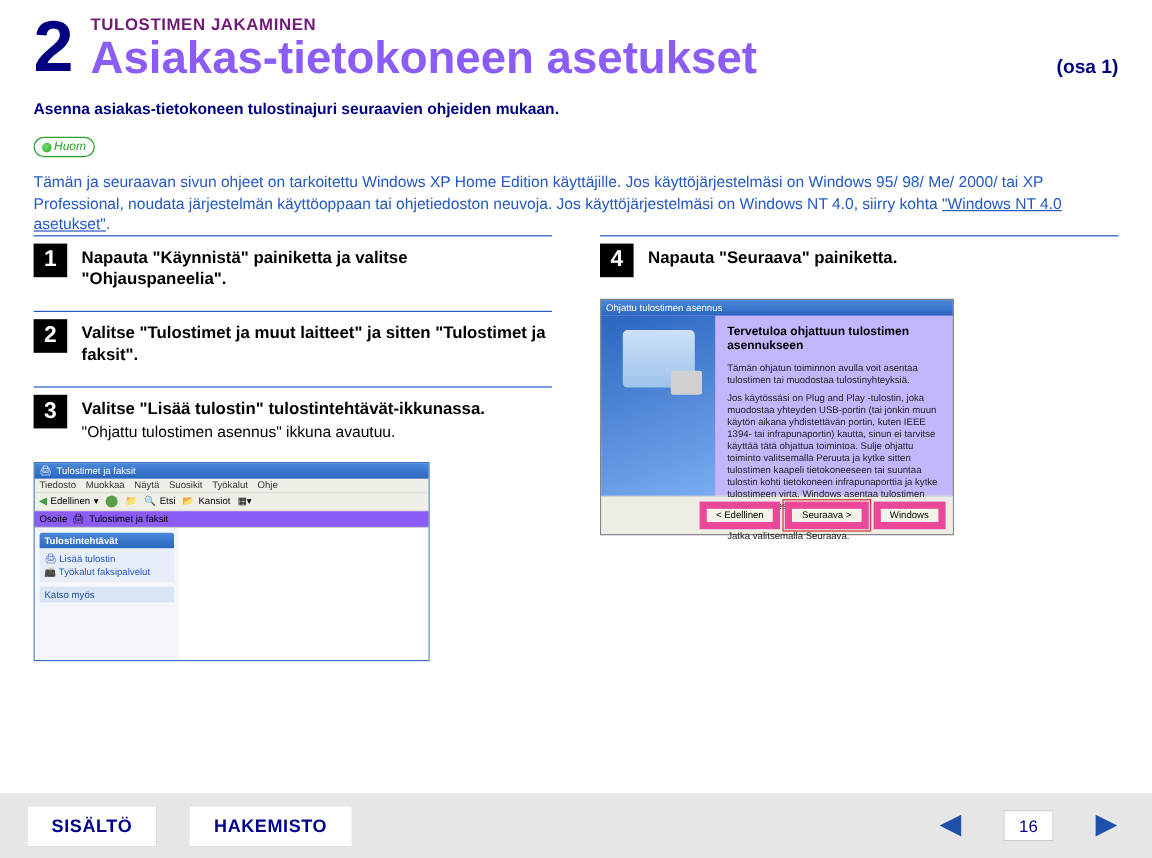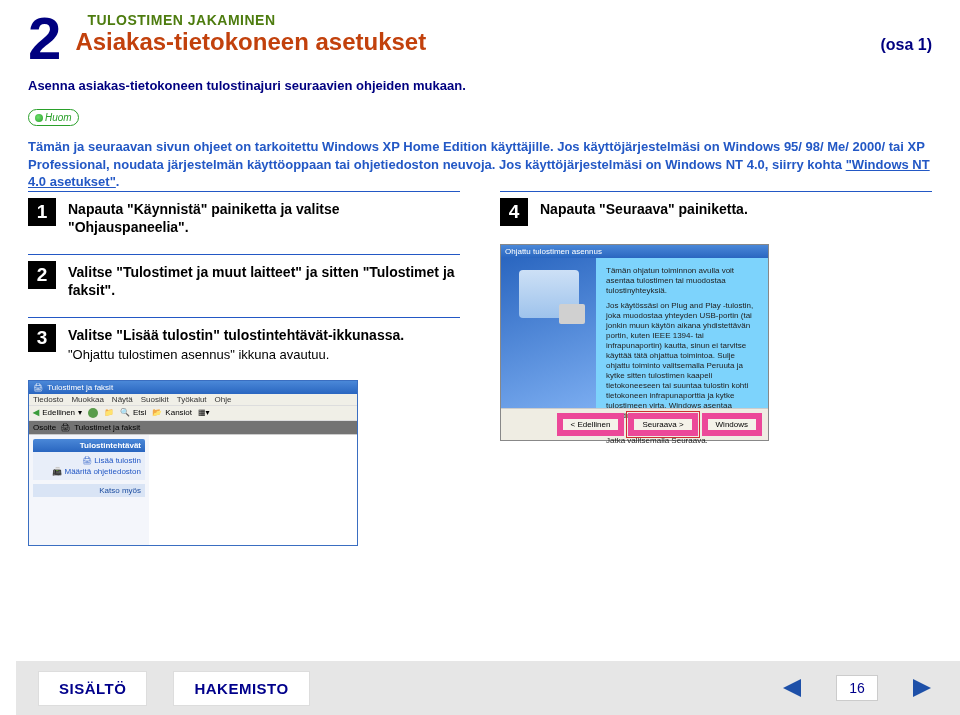--- a/index.html
+++ b/index.html
@@ -3,77 +3,77 @@
 <meta charset="utf-8">
 <style>
 * { box-sizing: border-box; margin: 0; padding: 0; }
 body { font-family: Arial, Helvetica, sans-serif; background: #fff; width: 960px; height: 715px; position: relative; overflow: hidden; }
 
 .page { width: 960px; height: 715px; position: relative; padding: 12px 28px 0 28px; }
 
 .header { display: flex; align-items: flex-start; gap: 14px; }
 .big-num { font-size: 60px; font-weight: 900; color: #000080; line-height: 0.9; }
 .header-text { flex: 1; }
-.subtitle { color: #4d7c0f; font-size: 14px; font-weight: 700; letter-spacing: 0.5px; margin-left: 12px; }
+.subtitle { color: #701a75; font-size: 14px; font-weight: 700; letter-spacing: 0.5px; }
 .title-row { display: flex; align-items: baseline; justify-content: space-between; }
-.title { color: #c2410c; font-size: 24px; font-weight: 700; }
+.title { color: #8b5cf6; font-size: 38px; font-weight: 700; }
 .osa { color: #000080; font-size: 16px; font-weight: 700; white-space: nowrap; margin-left: 20px; }
 
 .intro { color: #000080; font-size: 13px; margin-top: 12px; font-weight: 600; }
 
 .note-row { display: flex; gap: 12px; margin-top: 14px; align-items: flex-start; flex-direction: column; }
 .huom-badge { border: 1.5px solid #2aa02a; color: #2aa02a; border-radius: 11px; font-size: 10px; padding: 2px 6px; font-style: italic; display: inline-flex; align-items: center; gap: 2px; white-space: nowrap; margin-top: 2px; }
 .huom-badge::before { content: ""; width: 8px; height: 8px; border-radius: 50%; background: radial-gradient(circle at 40% 40%, #6ee06e, #2aa02a); display: inline-block; }
-.note-text { color: #2358c5; font-size: 13px; line-height: 1.35; font-weight: 700; }
+.note-text { color: #2358c5; font-size: 13px; line-height: 1.35; font-weight: 400; }
 .note-text .link { text-decoration: underline; color: #2358c5; }
 
 .cols { display: flex; gap: 40px; }
 .col-left { flex: 1; }
 .col-right { flex: 1; }
 
 .step { display: flex; gap: 12px; margin-bottom: 18px; }
 .sq { width: 28px; height: 28px; background: #000; color: #fff; font-weight: 900; font-size: 19px; display: flex; align-items: center; justify-content: center; flex-shrink: 0; }
 .step-body { padding-top: 2px; }
 .step-title { font-weight: 700; font-size: 14px; color: #000; line-height: 1.3; }
 .step-sub { font-size: 13px; color: #000; margin-top: 2px; }
 .step-rule { border: none; border-top: 1px solid #2358c5; margin-bottom: 6px; }
 
 
 .shot1 { width: 330px; border: 1px solid #3a6ec1; font-size: 8px; background: #fff; }
 .shot1 .titlebar { background: linear-gradient(#4a88d8,#2a66c0); color:#fff; padding: 2px 4px; display:flex; align-items:center; gap:4px; }
 .shot1 .menubar { background:#f0efe7; padding:1px 4px; color:#333; display:flex; gap:8px; }
 .shot1 .toolbar { background:#f0efe7; padding:2px 4px; display:flex; gap:6px; border-top:1px solid #ddd; border-bottom:1px solid #ddd; align-items:center; }
 .shot1 .toolbar .tbtn { display:flex; gap:3px; align-items:center; }
-.shot1 .addr { background:#737373; padding:2px 4px; display:flex; gap:4px; align-items:center; border-bottom:1px solid #ccc;}
+.shot1 .addr { background:#8b5cf6; padding:2px 4px; display:flex; gap:4px; align-items:center; border-bottom:1px solid #ccc;}
 .shot1 .body { display:flex; height: 110px; }
-.shot1 .side { width: 120px; background:#f4f6fb; padding:4px;text-align:right; }
+.shot1 .side { width: 120px; background:#f4f6fb; padding:4px; }
 .shot1 .panel { background: linear-gradient(#4a88d8,#2a66c0); color:#fff; padding:2px 4px; font-weight:700; border-radius:2px 2px 0 0;}
 .shot1 .panel-body { background:#e8eef9; padding:3px 4px; margin-bottom:4px;}
 .shot1 .panel-body div{ color:#2358c5; padding:1px 0;}
 .shot1 .panel2 { background:#d9e4f5; color:#1e4ea0; padding:2px 4px; font-weight:400;}
 .shot1 .main { flex:1; background:#fff; }
 .circ{ width:10px; height:10px; border-radius:50%; background:#5a9c4a; display:inline-block; }
 .icon-arrow-l{ color:#3a9c3a; font-weight:bold;}
 .icon-search{ color:#555;}
 
 
-.shot2 { width: 269px; border: 1px solid #888; font-size: 8px; background:#7dd3fc; margin-top:4px;}
+.shot2 { width: 295px; border: 1px solid #888; font-size: 8px; background:#c4b5fd; margin-top:4px;}
 .shot2 .tbar { background: linear-gradient(#4a88d8,#2a66c0); color:#fff; padding:2px 4px;}
 .shot2 .body2 { display:flex; height: 150px; }
 .shot2 .lft { width:95px; background:linear-gradient(160deg,#2a66c0,#7aacf0); display:flex; align-items:flex-start; justify-content:center; padding-top:12px;}
 .shot2 .lft .pic{ width:60px; height:48px; background:linear-gradient(#cde0f6,#9ec3ec); border-radius:4px; position:relative;}
 .shot2 .lft .pic::after{content:""; position:absolute; right:-6px; bottom:-6px; width:26px; height:20px; background:#d0d0d0; border-radius:2px;}
 .shot2 .rgt { flex:1; padding:8px 10px; color:#222; line-height:1.25;}
 .shot2 .rgt .h { font-weight:700; color:#000; font-size:10px; margin-bottom:6px;}
 .shot2 .btnrow { display:flex; justify-content:flex-end; gap:4px; padding:4px 6px; background:#efede3; border-top:1px solid #ccc;}
 .shot2 .btn { border:6px solid #ec4899; background:#f4f2e9; padding:1px 8px; font-size:8px;}
 .shot2 .btn.sel { outline: 1.5px solid #cc3030; outline-offset: 1px; }
 
 
-.footer { position:absolute; left:16px; right:0; bottom:0; height:54px; background:#e6e6e6; display:flex; align-items:center; padding:0 22px; gap:26px;}
+.footer { position:absolute; left:0; right:0; bottom:0; height:54px; background:#e6e6e6; display:flex; align-items:center; padding:0 22px; gap:26px;}
 .nav-btn { background:#fff; color:#00008b; font-weight:700; font-size:15px; padding:8px 20px; border:1px solid #ddd; letter-spacing:0.5px;}
 .spacer { flex:1; }
 .arrow-btn { width:34px; height:26px; display:flex; align-items:center; justify-content:center;}
 .arrow-btn svg{ display:block;}
 .page-num { background:#fff; border:1px solid #ccc; width:42px; height:26px; display:flex; align-items:center; justify-content:center; font-size:14px; color:#00008b;}
 </style>
 </head>
 <body>
 
 <div class="page">
@@ -157,21 +157,21 @@
         <div class="addr">
           <span>Osoite</span>
           <span>🖨</span>
           <span>Tulostimet ja faksit</span>
         </div>
         <div class="body">
           <div class="side">
             <div class="panel">Tulostintehtävät</div>
             <div class="panel-body">
               <div><span>🖨</span> <span>Lisää tulostin</span></div>
-              <div><span>📠</span> <span>Määritä ohjetiedoston</span></div>
+              <div><span>📠</span> <span>Työkalut faksipalvelut</span></div>
             </div>
             <div class="panel2">Katso myös</div>
           </div>
           <div class="main"></div>
         </div>
       </div>
     </div>
 
     <div class="col-right">
       <hr class="step-rule">
@@ -182,20 +182,21 @@
           </div>
       </div>
 
       <div class="shot2">
         <div class="tbar">Ohjattu tulostimen asennus</div>
         <div class="body2">
           <div class="lft">
               <div class="pic"></div>
             </div>
           <div class="rgt">
+            <div class="h">Tervetuloa ohjattuun tulostimen asennukseen</div>
             <div>Tämän ohjatun toiminnon avulla voit asentaa tulostimen tai muodostaa tulostinyhteyksiä.</div>
             <div style="margin-top:5px">Jos käytössäsi on Plug and Play -tulostin, joka muodostaa yhteyden USB-portin (tai jonkin muun käytön aikana yhdistettävän portin, kuten IEEE 1394- tai infrapunaportin) kautta, sinun ei tarvitse käyttää tätä ohjattua toimintoa. Sulje ohjattu toiminto valitsemalla Peruuta ja kytke sitten tulostimen kaapeli tietokoneeseen tai suuntaa tulostin kohti tietokoneen infrapunaporttia ja kytke tulostimeen virta. Windows asentaa tulostimen automaattisesti.</div>
             <div style="margin-top:15px">Jatka valitsemalla Seuraava.</div>
           </div>
         </div>
         <div class="btnrow">
           <span class="btn">&lt; Edellinen</span>
           <span class="btn sel">Seuraava &gt;</span>
           <span class="btn">Windows</span>
         </div>

